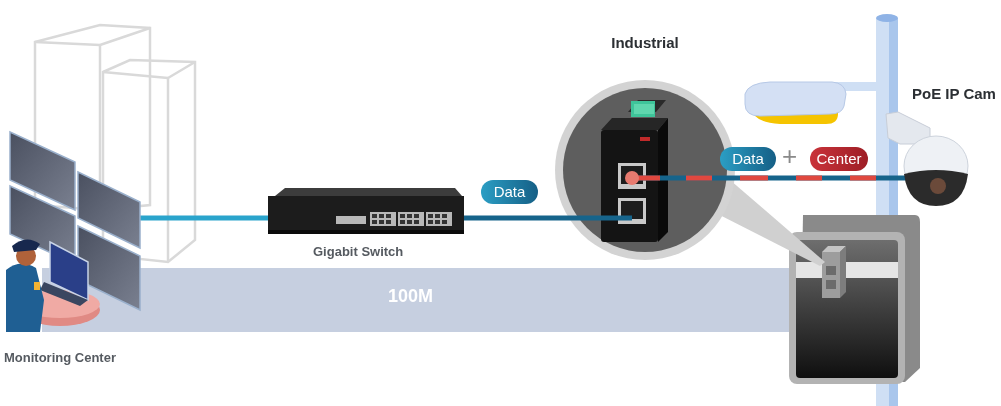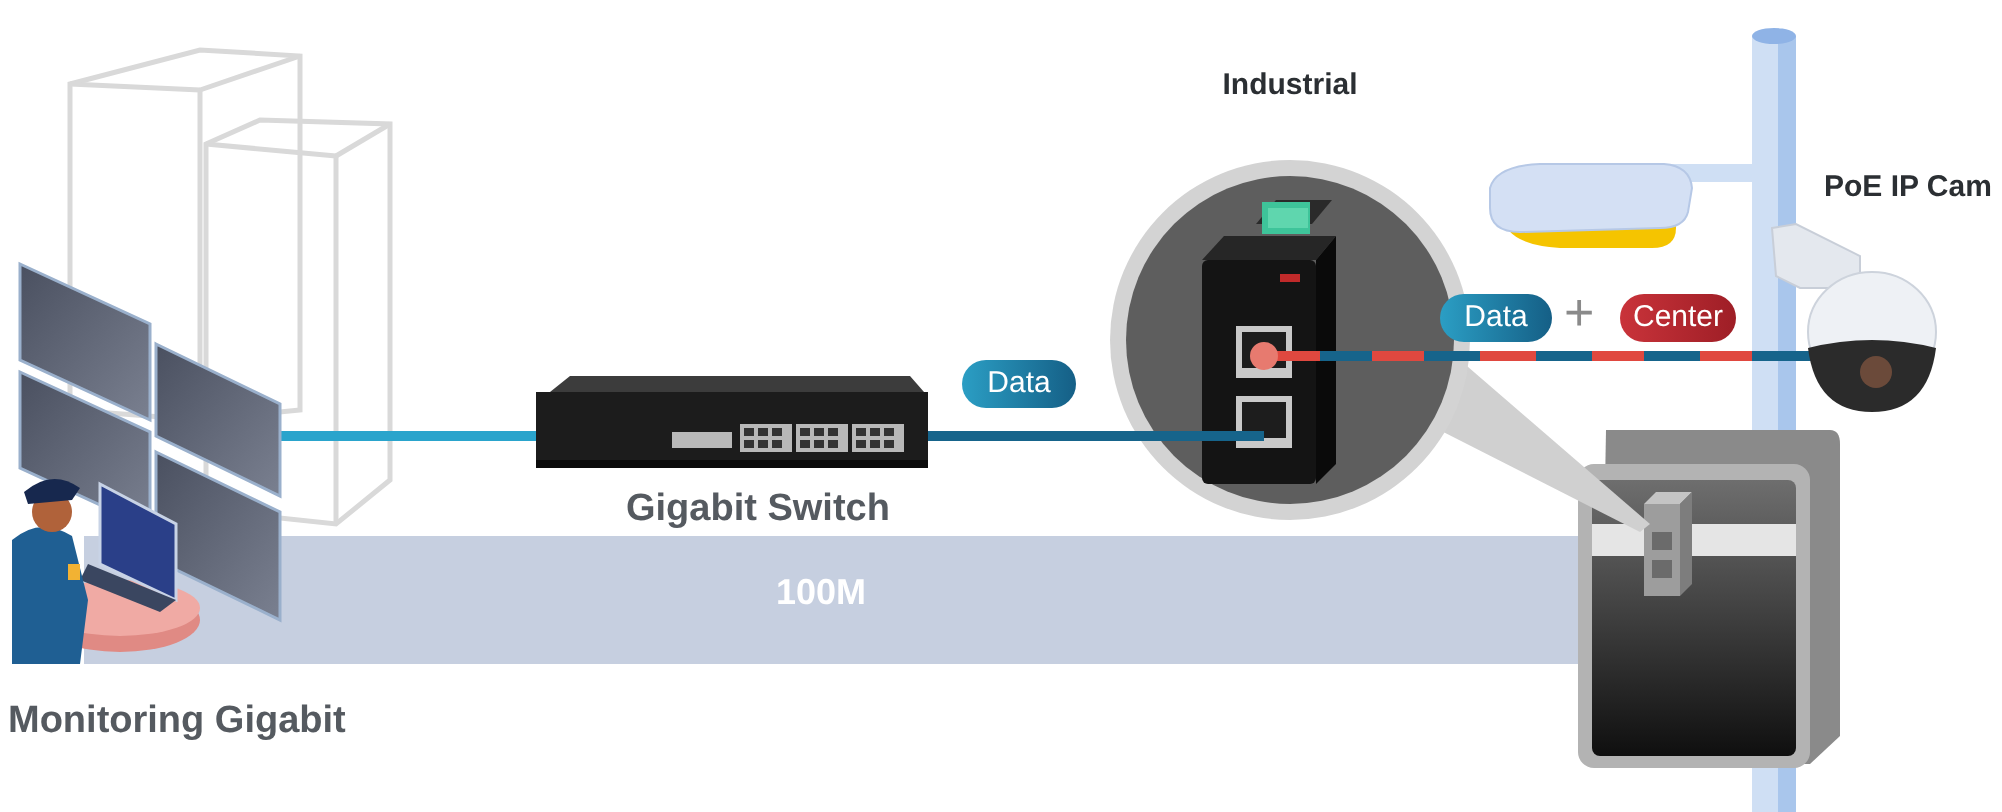--- a/index.html
+++ b/index.html
@@ -1,19 +1,19 @@
 <!DOCTYPE html>
 <html><head>
 <meta charset="utf-8">
 <style>
   html, body { margin: 0; padding: 0; background: #ffffff; }
   body { width: 1001px; height: 406px; overflow: hidden; position: relative;
          font-family: "Liberation Sans", "DejaVu Sans", sans-serif; }
   .abs { position: absolute; }
-  .label { position: absolute; color: #555a60; font-weight: bold; font-size: 19px; white-space: nowrap; }
+  .label { position: absolute; color: #555a60; font-weight: bold; font-size: 13px; white-space: nowrap; }
   .label-dark { color: #2b2f33; font-size: 15px; text-align: center; line-height: 19px; }
   .pill { position: absolute; height: 24px; border-radius: 12px; color: #fff; font-size: 15px;
           line-height: 24px; text-align: center; }
   .pill-data { background: linear-gradient(90deg, #2b9ec4 0%, #155f86 100%); }
   .pill-power { background: linear-gradient(90deg, #c9333a 0%, #9e1e26 100%); }
   .band-text { position: absolute; left: 388px; top: 286px; color: #fff; font-size: 18px; font-weight: bold; }
 </style>
 </head>
 <body>
 
@@ -149,21 +149,21 @@
     <polygon points="44,282 88,300 80,306 40,290" fill="#3a4660"></polygon>
     <path d="M6,270 Q20,258 36,268 L44,300 L40,332 L6,332 Z" fill="#1f5f93"></path>
     <circle cx="26" cy="256" r="10" fill="#b0623a"></circle>
     <path d="M12,246 Q26,234 40,244 L36,250 L14,252 Z" fill="#17284e"></path>
     <rect x="34" y="282" width="6" height="8" fill="#f2b233"></rect>
   </g>
 </svg>
 
 <div class="band-text">100M</div>
 
-<div class="label" style="left:4px;top:350px;">Monitoring Gigabit</div>
+<div class="label" style="left:4px;top:350px;">Monitoring Center</div>
 <div class="label" style="left:313px;top:244px;">Gigabit Switch</div>
 <div class="label label-dark" style="left:590px;top:33px;width:110px;">
   <div>Industrial</div>
 </div>
 <div class="label label-dark" style="left:912px;top:84px;text-align:right;">PoE IP Cam</div>
 
 <svg class="abs" style="left:880px;top:108px" width="90" height="100">
   <polygon points="6,6 18,4 50,20 50,36 20,36 8,30" fill="#e4e8ee" stroke="#c8ced8" stroke-width="1"></polygon>
   <ellipse cx="56" cy="58" rx="32" ry="30" fill="#eef1f5" stroke="#cdd3dc" stroke-width="1"></ellipse>
   <path d="M24,66 Q56,58 88,66 Q84,98 56,98 Q28,98 24,66 Z" fill="#2b2b2b"></path>

